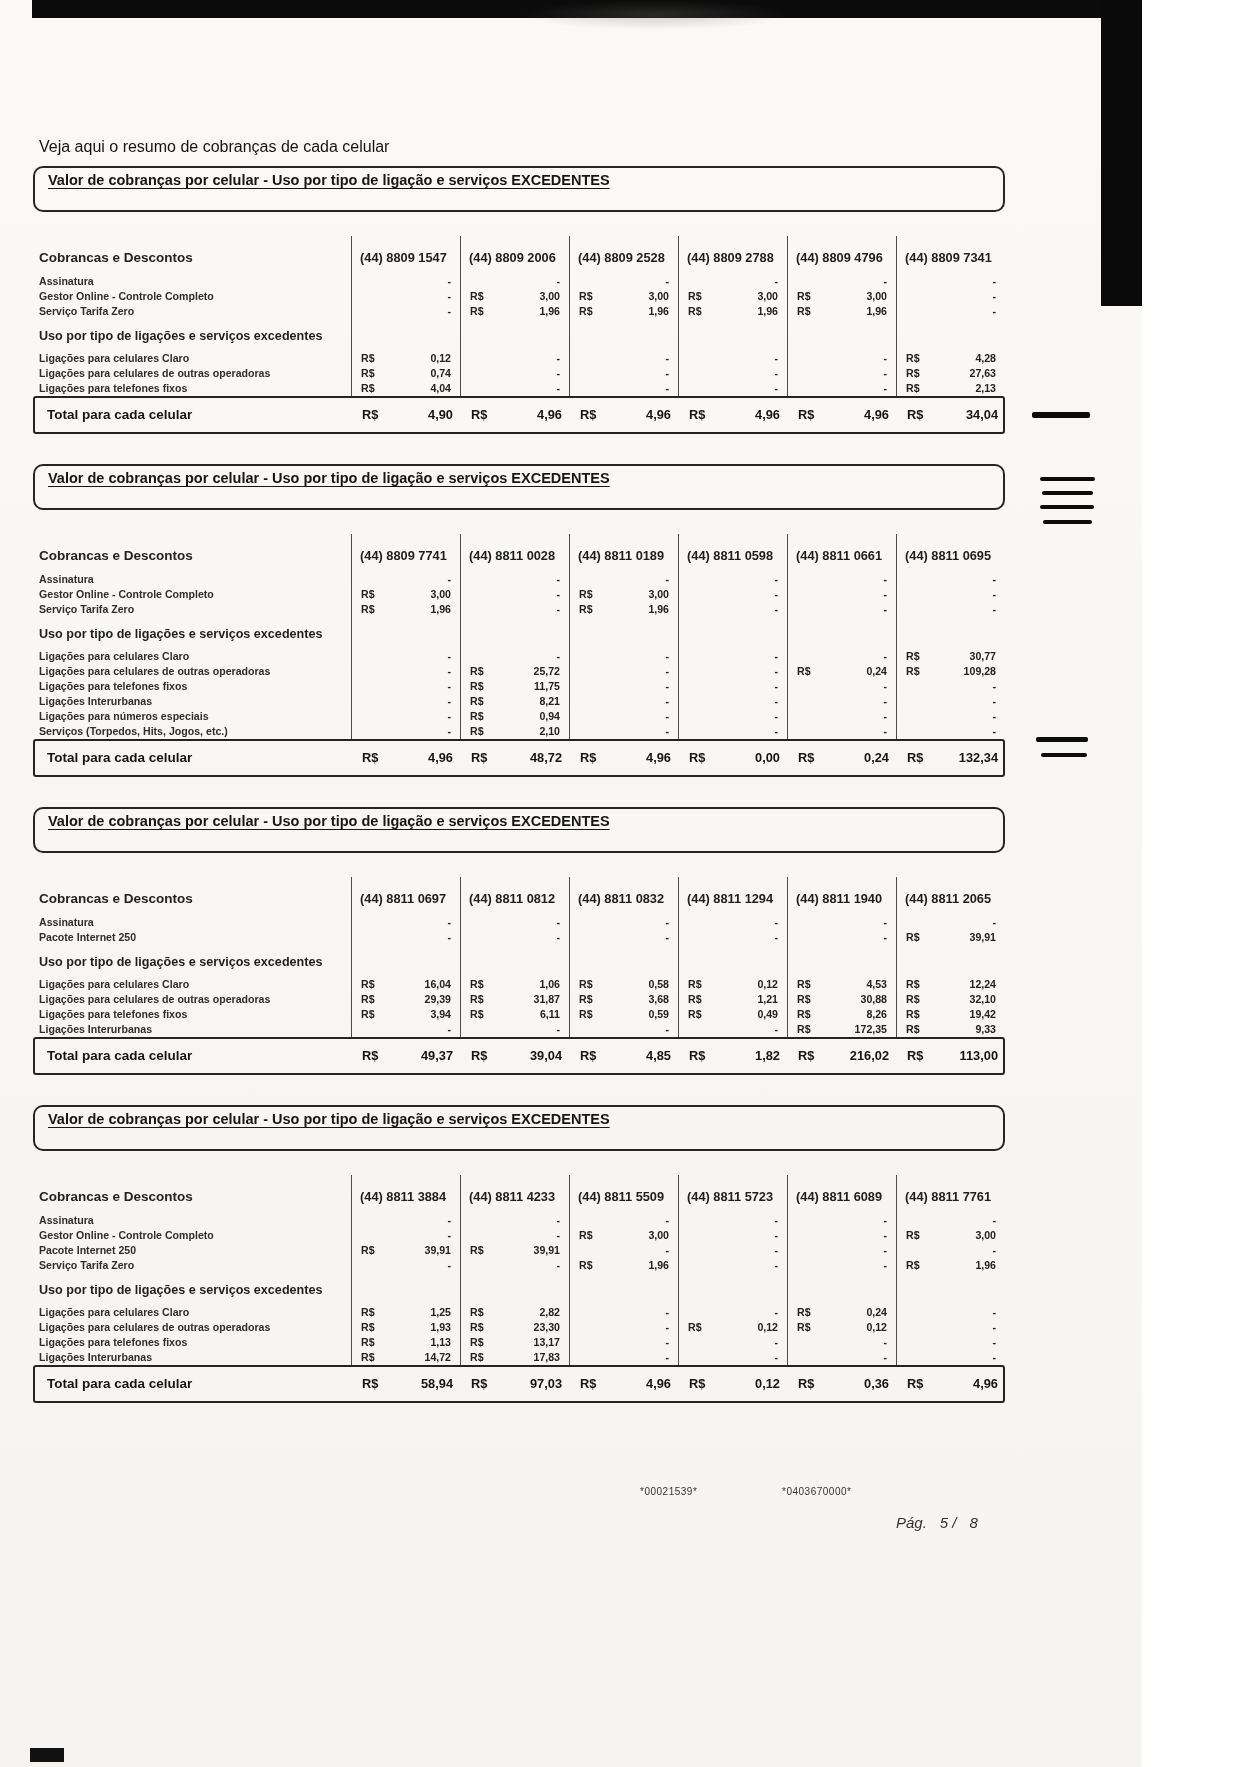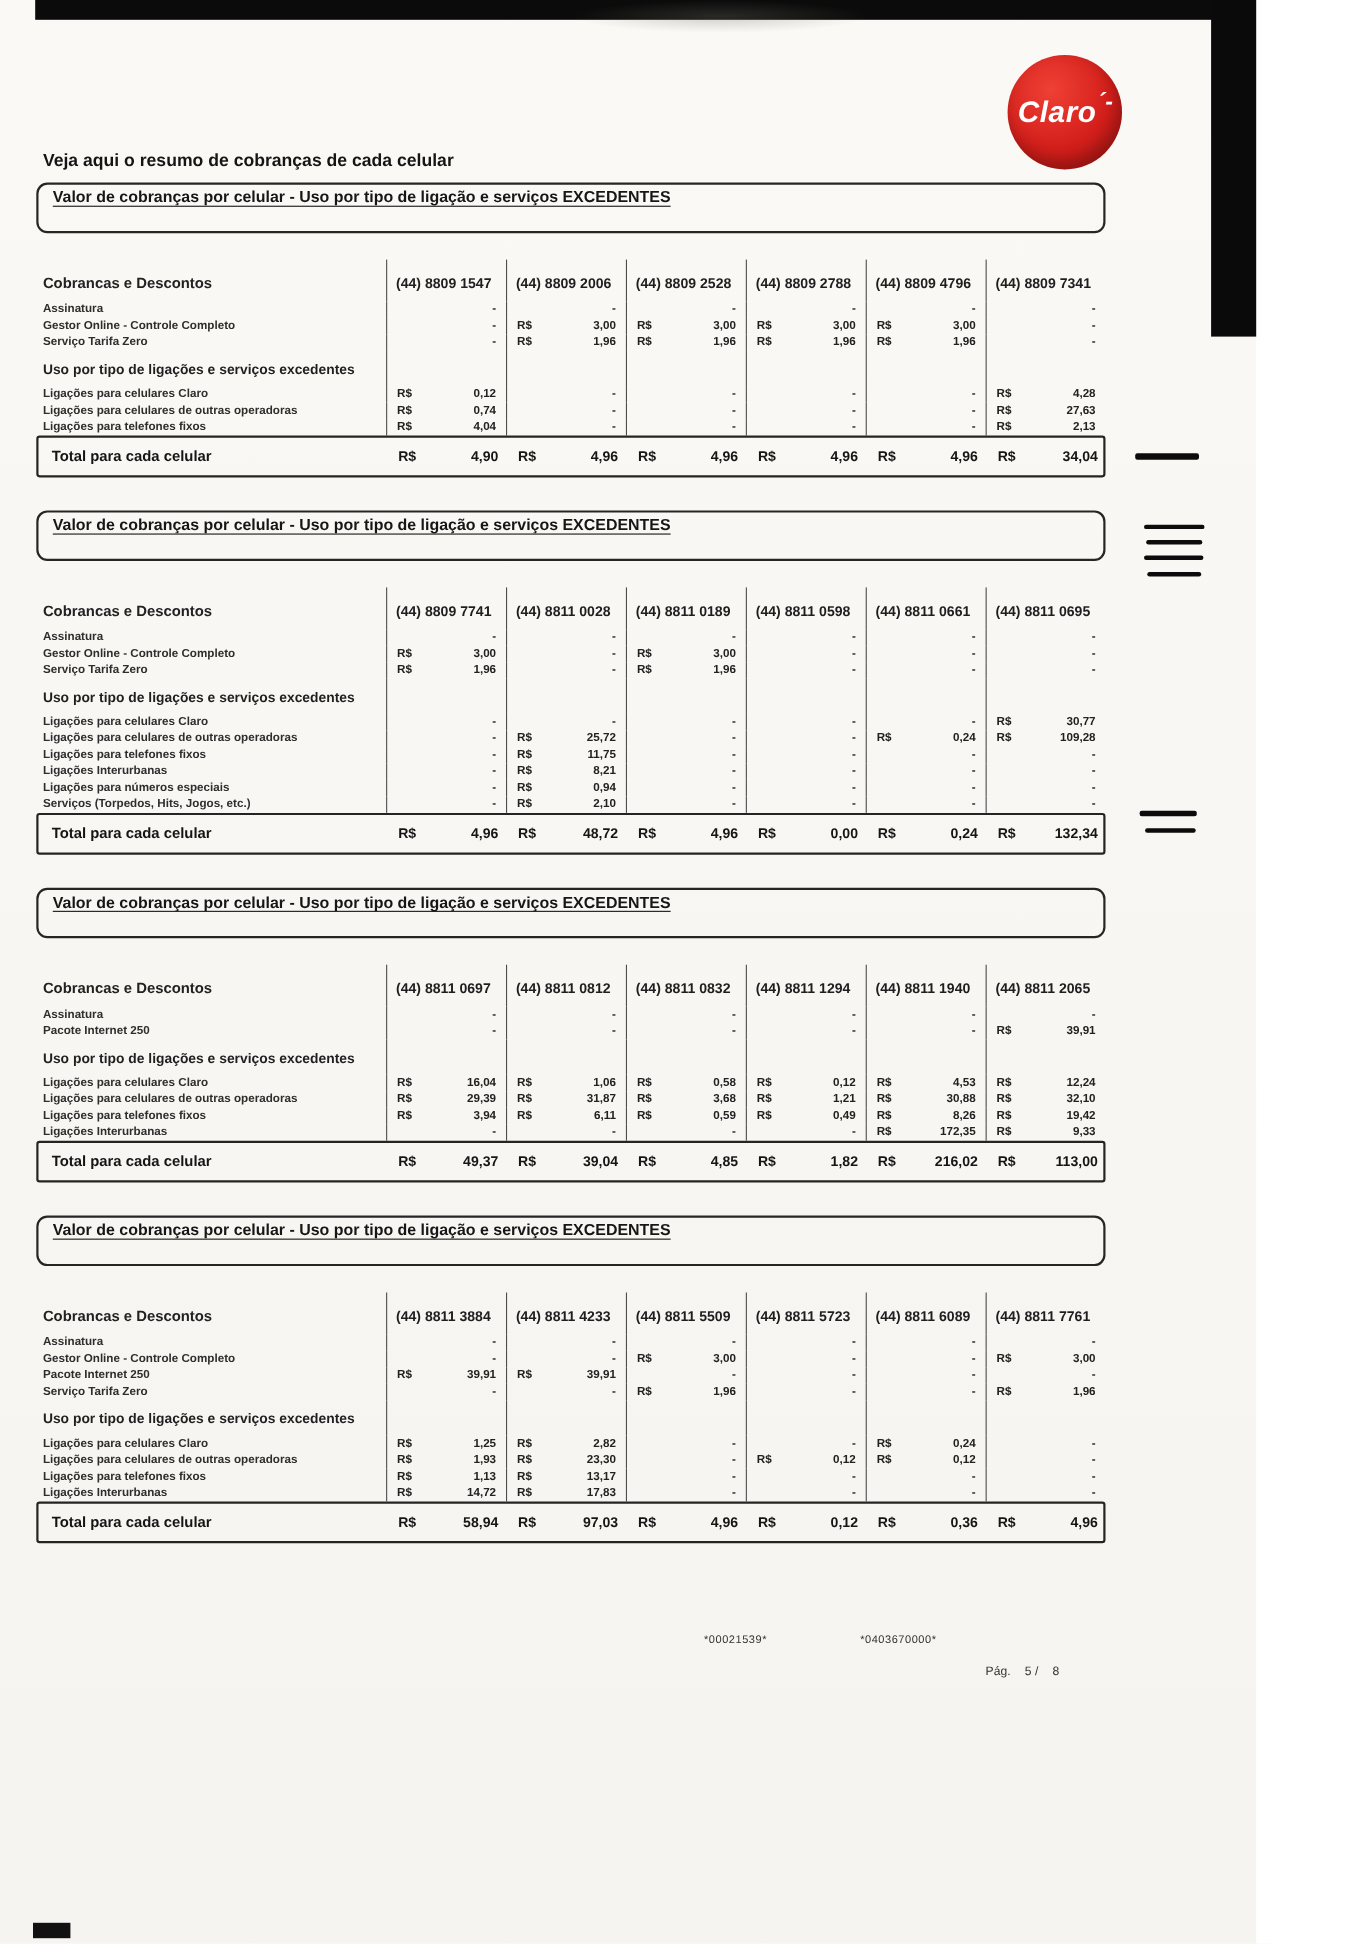--- a/index.html
+++ b/index.html
@@ -15,21 +15,21 @@
   .corner-mark{position:absolute;left:30px;top:1748px;width:34px;height:14px;background:#111;}
 
   .logo{position:absolute;left:916px;top:50px;width:104px;height:104px;border-radius:50%;
         background:radial-gradient(circle at 38% 30%,#ef4135,#d41f1b 55%,#b01512);
         display:flex;align-items:center;justify-content:center;
         box-shadow:inset -4px -8px 14px rgba(0,0,0,0.25);}
   .logo-text{color:#fff;font-size:27px;font-weight:bold;font-style:italic;letter-spacing:.5px;}
   .logo-mark{color:#fff;font-size:21px;font-weight:bold;font-style:italic;position:relative;top:-9px;left:1px;}
 
   .content{position:absolute;left:33px;top:138px;width:972px;}
-  .doc-title{font-size:16px;font-weight:bold;color:#151515;margin:0 0 10px 0;padding-left:6px;}
+  .doc-title{font-size:16px;font-weight:normal;color:#151515;margin:0 0 10px 0;padding-left:6px;}
 
   .bill-section{margin-bottom:30px;}
   .section-header{border:2px solid #262626;border-radius:10px;padding:3px 13px 21px;}
   .section-title{font-size:14.5px;font-weight:bold;color:#161616;
                  text-decoration:underline;text-underline-offset:3px;}
 
   .tbl{display:grid;grid-template-columns:318px repeat(6,109px);margin-top:24px;font-weight:bold;}
   .cell{min-height:1px;}
   .vc{border-left:1px solid #4c4c4c;}
   .head-label{font-size:13.5px;color:#222;padding:14px 0 9px 6px;}
@@ -42,21 +42,21 @@
 
   .total-box{display:grid;grid-template-columns:318px repeat(6,109px);
              border:2px solid #242424;border-radius:3px;margin-top:0;padding:9px 0 10px;}
   .total-label{font-size:13.5px;font-weight:bold;color:#151515;padding-left:12px;}
   .total-val{display:flex;justify-content:space-between;align-items:baseline;
              font-size:12.8px;font-weight:bold;padding:0 9px;color:#151515;}
 
   .footer-code{position:absolute;font-size:10px;color:#333;letter-spacing:.5px;}
   .code1{left:640px;top:1486px;}
   .code2{left:782px;top:1486px;}
-  .pagenum{position:absolute;left:896px;top:1514px;font-size:11px;color:#333;}
+  .pagenum{position:absolute;left:896px;top:1514px;font-size:15px;color:#333;font-style:italic;}
   .pagenum span{margin-right:13px;}
 </style>
 </head>
 <body>
 
 <div class="page">
 
   <div class="white-right"></div>
   <div class="scan-topbar"></div>
   <div class="scan-rightbar"></div>
@@ -64,24 +64,20 @@
 
   <div class="scan-mark" style="left:1032px;top:412px;width:58px;height:6px"></div>
   <div class="scan-mark" style="left:1040px;top:477px;width:55px;height:4px"></div>
   <div class="scan-mark" style="left:1042px;top:491px;width:51px;height:4px"></div>
   <div class="scan-mark" style="left:1040px;top:505px;width:54px;height:4px"></div>
   <div class="scan-mark" style="left:1043px;top:520px;width:49px;height:4px"></div>
   <div class="scan-mark" style="left:1036px;top:737px;width:52px;height:5px"></div>
   <div class="scan-mark" style="left:1041px;top:753px;width:46px;height:4px"></div>
   <div class="corner-mark"></div>
 
-  <div class="logo">
-    <span class="logo-text">Claro</span>
-    <span class="logo-mark">´-</span>
-  </div>
 
   <div class="content">
     <h1 class="doc-title">Veja aqui o resumo de cobranças de cada celular</h1>
     <div id="sections">
         <section class="bill-section">
           <div class="section-header"><span class="section-title">Valor de cobranças por celular - Uso por tipo de ligação e serviços EXCEDENTES</span></div>
           <div class="tbl">
             <div class="cell head-label">Cobrancas e Descontos</div>
             <div class="cell vc phone">(44) 8809 1547</div>
             <div class="cell vc phone">(44) 8809 2006</div>

